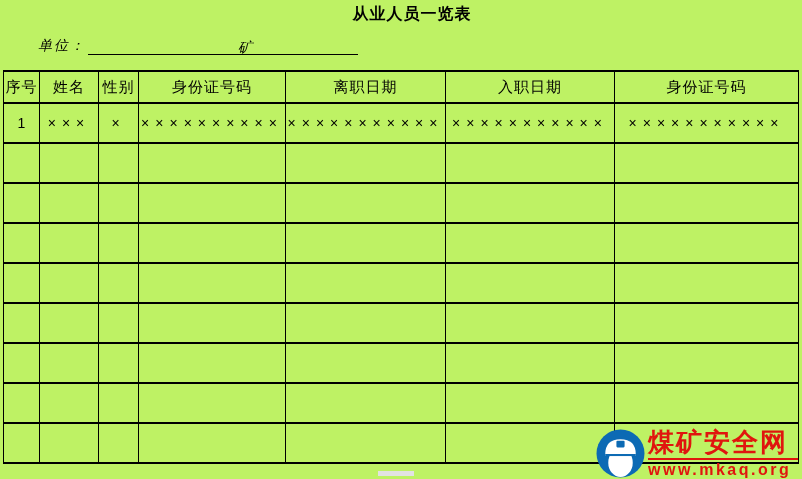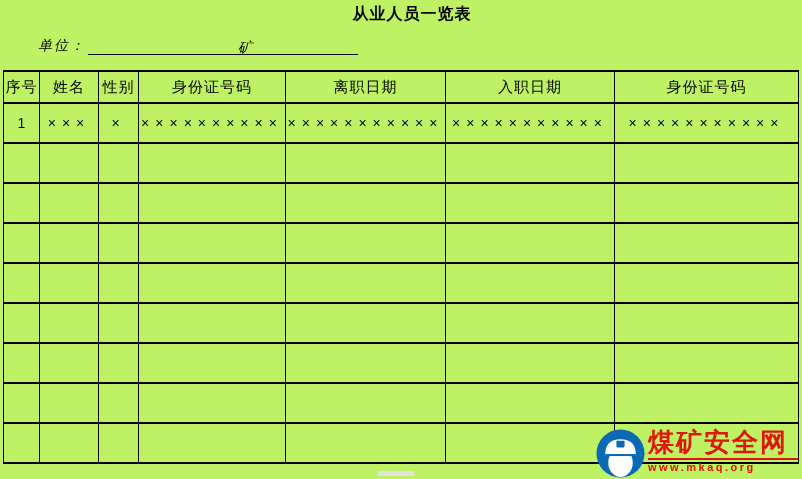--- a/index.html
+++ b/index.html
@@ -31,21 +31,21 @@
   .roster td.x-cell { letter-spacing:6px; }
 
   
   .mkaq { position:absolute; left:596px; top:428px; width:206px; height:51px;
           display:flex; align-items:flex-start; }
   .mkaq-icon { width:49px; height:49px; margin-top:1px; flex:0 0 auto; }
   .mkaq-textcol { margin-left:3px; width:152px; }
   .mkaq-name { color:#e0150e; font-weight:bold; font-size:26px; line-height:29px;
                letter-spacing:2px; white-space:nowrap; }
   .mkaq-rule { height:2px; background:#e0150e; margin:1px 0 1px 0; width:150px; }
-  .mkaq-url { color:#e0150e; font-weight:bold; font-size:11px; letter-spacing:2.5px;
+  .mkaq-url { color:#e0150e; font-weight:bold; font-size:16px; letter-spacing:2.5px;
               white-space:nowrap; }
 
   
   .page-break-artifact { position:absolute; left:378px; top:471px; width:36px; height:5px;
                          background:#e2e2e2; }
 </style>
 </head>
 <body>
 
 <div class="page">

